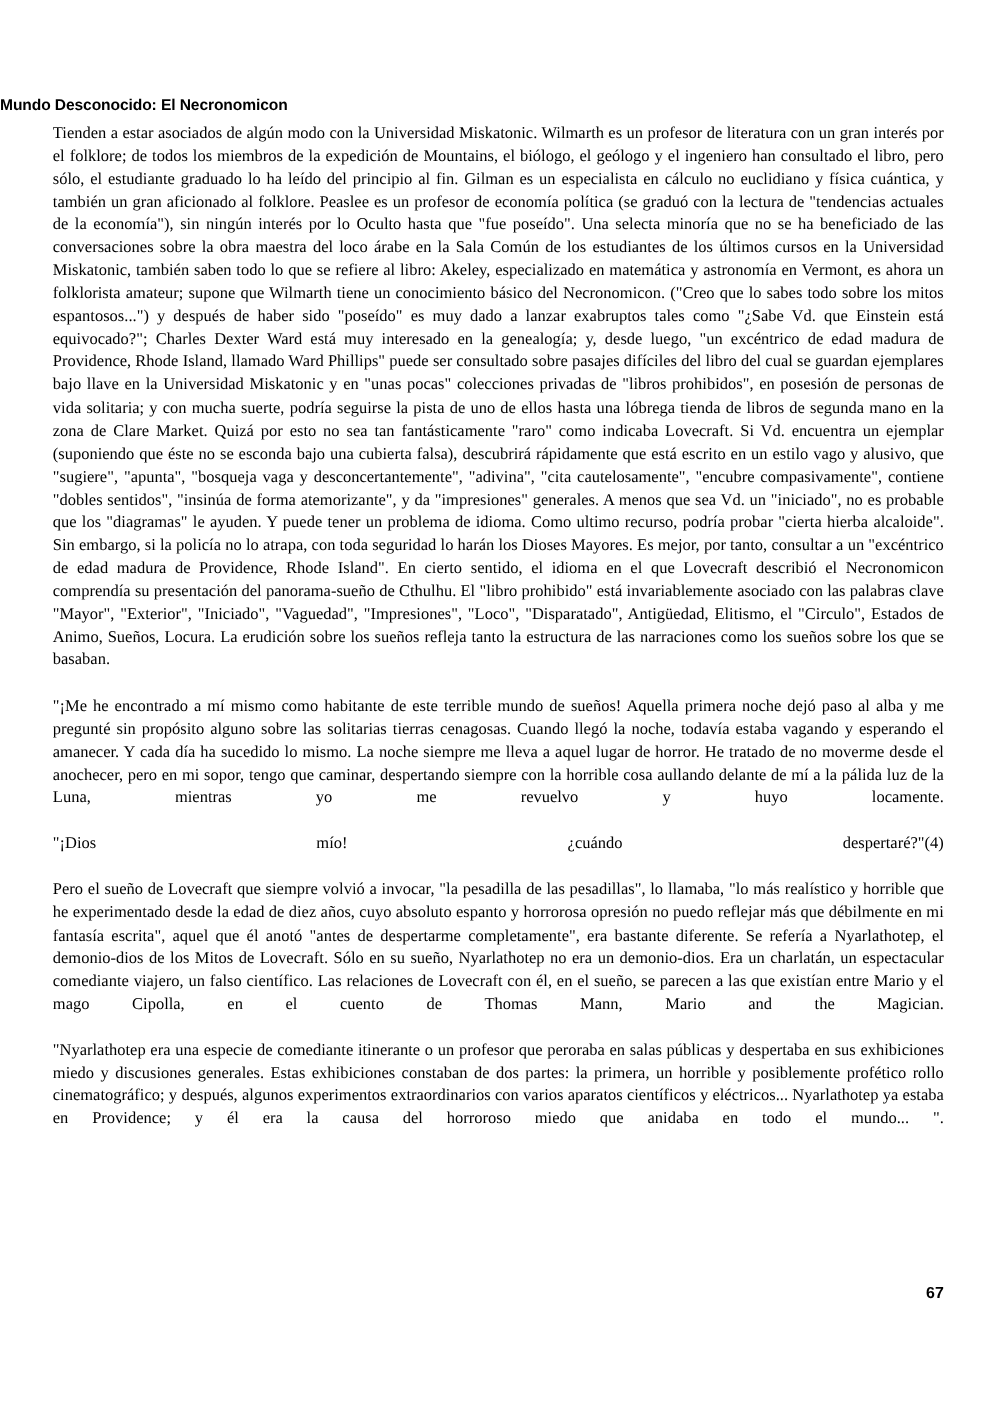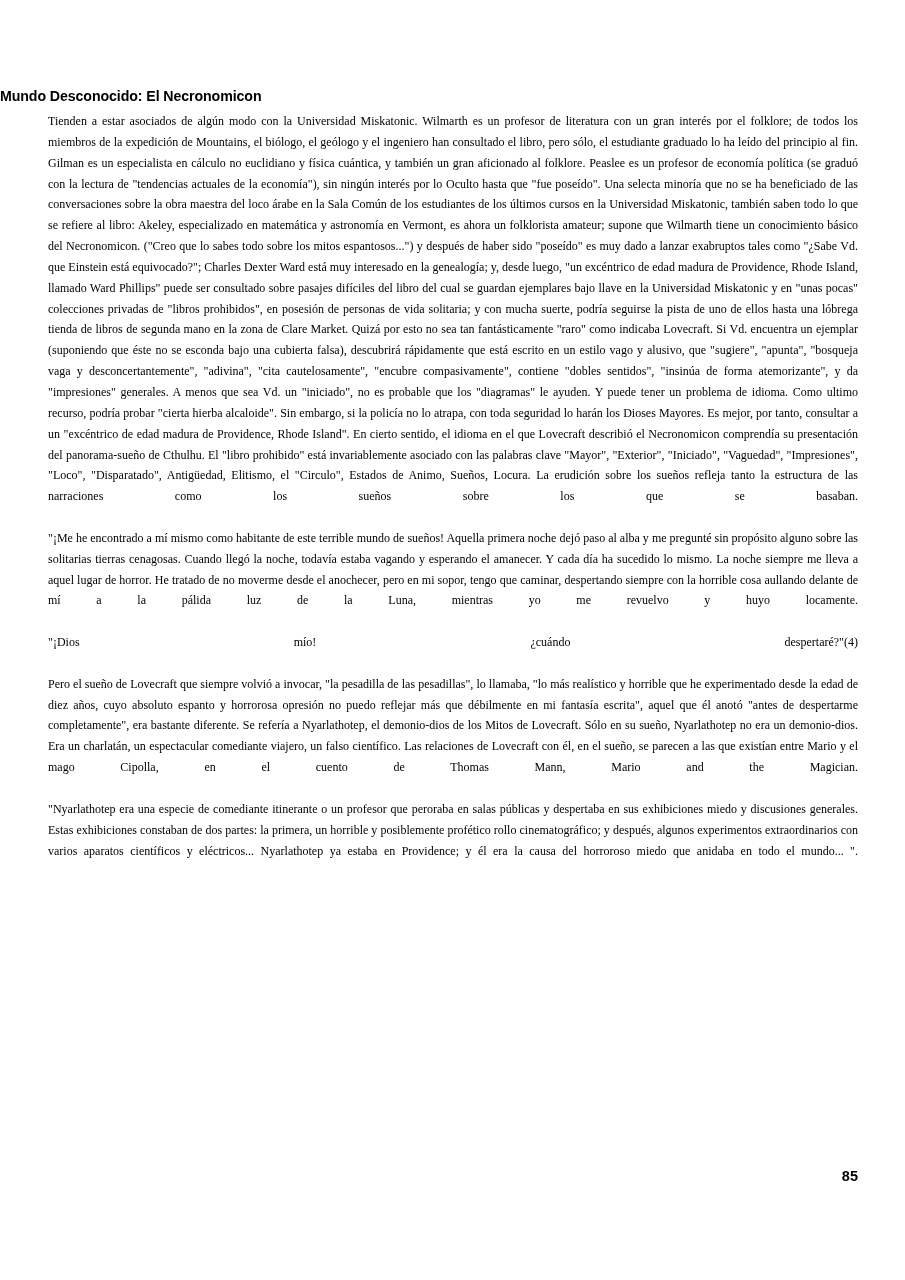--- a/index.html
+++ b/index.html
@@ -36,21 +36,21 @@
     font-size: 14.2px;
     line-height: 17px;
     letter-spacing: -0.1px;
   }
 
   .body-block {
     position: absolute;
     left: 48px;
     top: 111px;
     width: 810px;
-    font-size: 12px;
+    font-size: 15px;
     line-height: 20.85px;
     text-align: justify;
     text-justify: inter-word;
     hyphens: none;
   }
 
   .body-block p {
     margin: 0;
     padding: 0;
     text-align: justify;
@@ -80,15 +80,15 @@
   <div class="header-title">Mundo Desconocido: El Necronomicon</div>
 
   <div class="body-block">
     <p>Tienden a estar asociados de algún modo con la Universidad Miskatonic. Wilmarth es un profesor de literatura con un gran interés por el folklore; de todos los miembros de la expedición de Mountains, el biólogo, el geólogo y el ingeniero han consultado el libro, pero sólo, el estudiante graduado lo ha leído del principio al fin. Gilman es un especialista en cálculo no euclidiano y física cuántica, y también un gran aficionado al folklore. Peaslee es un profesor de economía política (se graduó con la lectura de "tendencias actuales de la economía"), sin ningún interés por lo Oculto hasta que "fue poseído". Una selecta minoría que no se ha beneficiado de las conversaciones sobre la obra maestra del loco árabe en la Sala Común de los estudiantes de los últimos cursos en la Universidad Miskatonic, también saben todo lo que se refiere al libro: Akeley, especializado en matemática y astronomía en Vermont, es ahora un folklorista amateur; supone que Wilmarth tiene un conocimiento básico del Necronomicon. ("Creo que lo sabes todo sobre los mitos espantosos...") y después de haber sido "poseído" es muy dado a lanzar exabruptos tales como "¿Sabe Vd. que Einstein está equivocado?"; Charles Dexter Ward está muy interesado en la genealogía; y, desde luego, "un excéntrico de edad madura de Providence, Rhode Island, llamado Ward Phillips" puede ser consultado sobre pasajes difíciles del libro del cual se guardan ejemplares bajo llave en la Universidad Miskatonic y en "unas pocas" colecciones privadas de "libros prohibidos", en posesión de personas de vida solitaria; y con mucha suerte, podría seguirse la pista de uno de ellos hasta una lóbrega tienda de libros de segunda mano en la zona de Clare Market. Quizá por esto no sea tan fantásticamente "raro" como indicaba Lovecraft. Si Vd. encuentra un ejemplar (suponiendo que éste no se esconda bajo una cubierta falsa), descubrirá rápidamente que está escrito en un estilo vago y alusivo, que "sugiere", "apunta", "bosqueja vaga y desconcertantemente", "adivina", "cita cautelosamente", "encubre compasivamente", contiene "dobles sentidos", "insinúa de forma atemorizante", y da "impresiones" generales. A menos que sea Vd. un "iniciado", no es probable que los "diagramas" le ayuden. Y puede tener un problema de idioma. Como ultimo recurso, podría probar "cierta hierba alcaloide". Sin embargo, si la policía no lo atrapa, con toda seguridad lo harán los Dioses Mayores. Es mejor, por tanto, consultar a un "excéntrico de edad madura de Providence, Rhode Island". En cierto sentido, el idioma en el que Lovecraft describió el Necronomicon comprendía su presentación del panorama-sueño de Cthulhu. El "libro prohibido" está invariablemente asociado con las palabras clave "Mayor", "Exterior", "Iniciado", "Vaguedad", "Impresiones", "Loco", "Disparatado", Antigüedad, Elitismo, el "Circulo", Estados de Animo, Sueños, Locura. La erudición sobre los sueños refleja tanto la estructura de las narraciones como los sueños sobre los que se basaban.</p>
     <p>"¡Me he encontrado a mí mismo como habitante de este terrible mundo de sueños! Aquella primera noche dejó paso al alba y me pregunté sin propósito alguno sobre las solitarias tierras cenagosas. Cuando llegó la noche, todavía estaba vagando y esperando el amanecer. Y cada día ha sucedido lo mismo. La noche siempre me lleva a aquel lugar de horror. He tratado de no moverme desde el anochecer, pero en mi sopor, tengo que caminar, despertando siempre con la horrible cosa aullando delante de mí a la pálida luz de la Luna, mientras yo me revuelvo y huyo locamente.</p>
     <p>"¡Dios mío! ¿cuándo despertaré?"(4)</p>
     <p>Pero el sueño de Lovecraft que siempre volvió a invocar, "la pesadilla de las pesadillas", lo llamaba, "lo más realístico y horrible que he experimentado desde la edad de diez años, cuyo absoluto espanto y horrorosa opresión no puedo reflejar más que débilmente en mi fantasía escrita", aquel que él anotó "antes de despertarme completamente", era bastante diferente. Se refería a Nyarlathotep, el demonio-dios de los Mitos de Lovecraft. Sólo en su sueño, Nyarlathotep no era un demonio-dios. Era un charlatán, un espectacular comediante viajero, un falso científico. Las relaciones de Lovecraft con él, en el sueño, se parecen a las que existían entre Mario y el mago Cipolla, en el cuento de Thomas Mann, Mario and the Magician.</p>
     <p>"Nyarlathotep era una especie de comediante itinerante o un profesor que peroraba en salas públicas y despertaba en sus exhibiciones miedo y discusiones generales. Estas exhibiciones constaban de dos partes: la primera, un horrible y posiblemente profético rollo cinematográfico; y después, algunos experimentos extraordinarios con varios aparatos científicos y eléctricos... Nyarlathotep ya estaba en Providence; y él era la causa del horroroso miedo que anidaba en todo el mundo... ".</p>
   </div>
 
-  <div class="page-number">85</div>
+  <div class="page-number">67</div>
 
 </div>
 
 </body></html>

